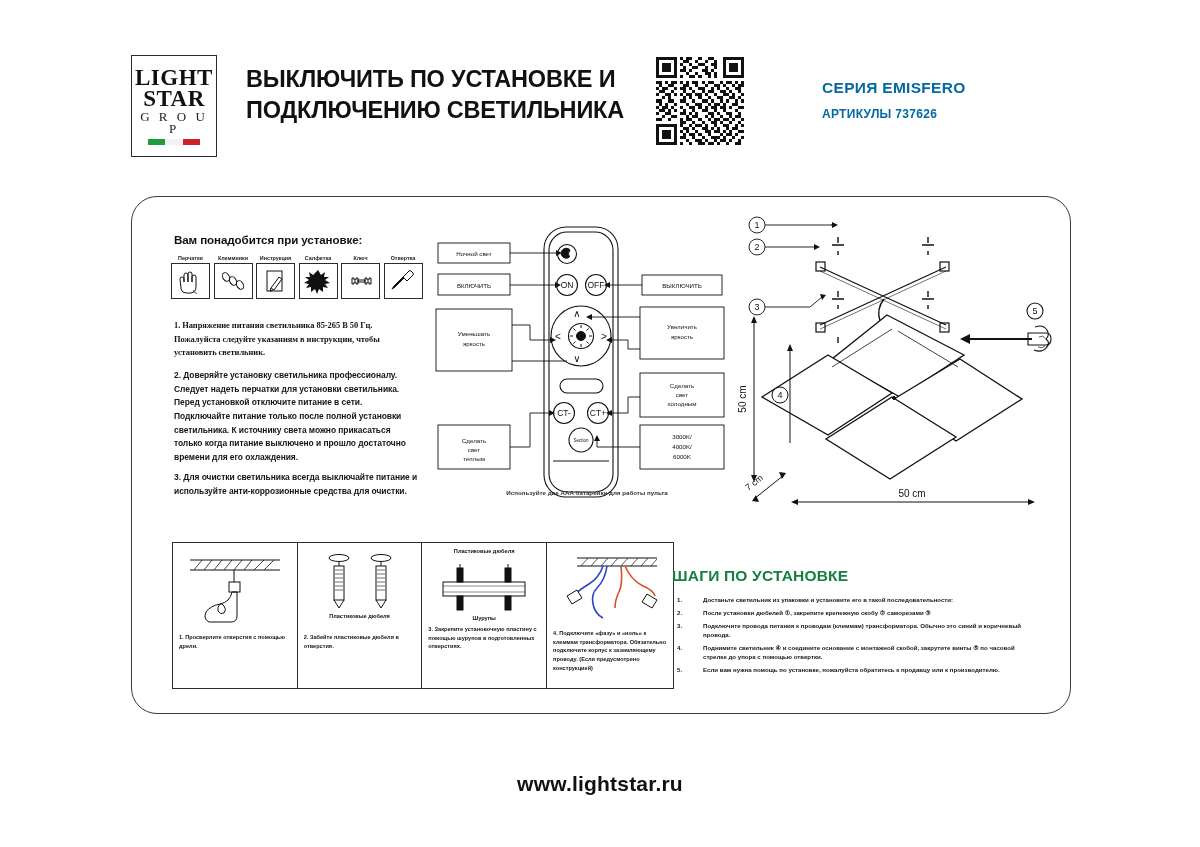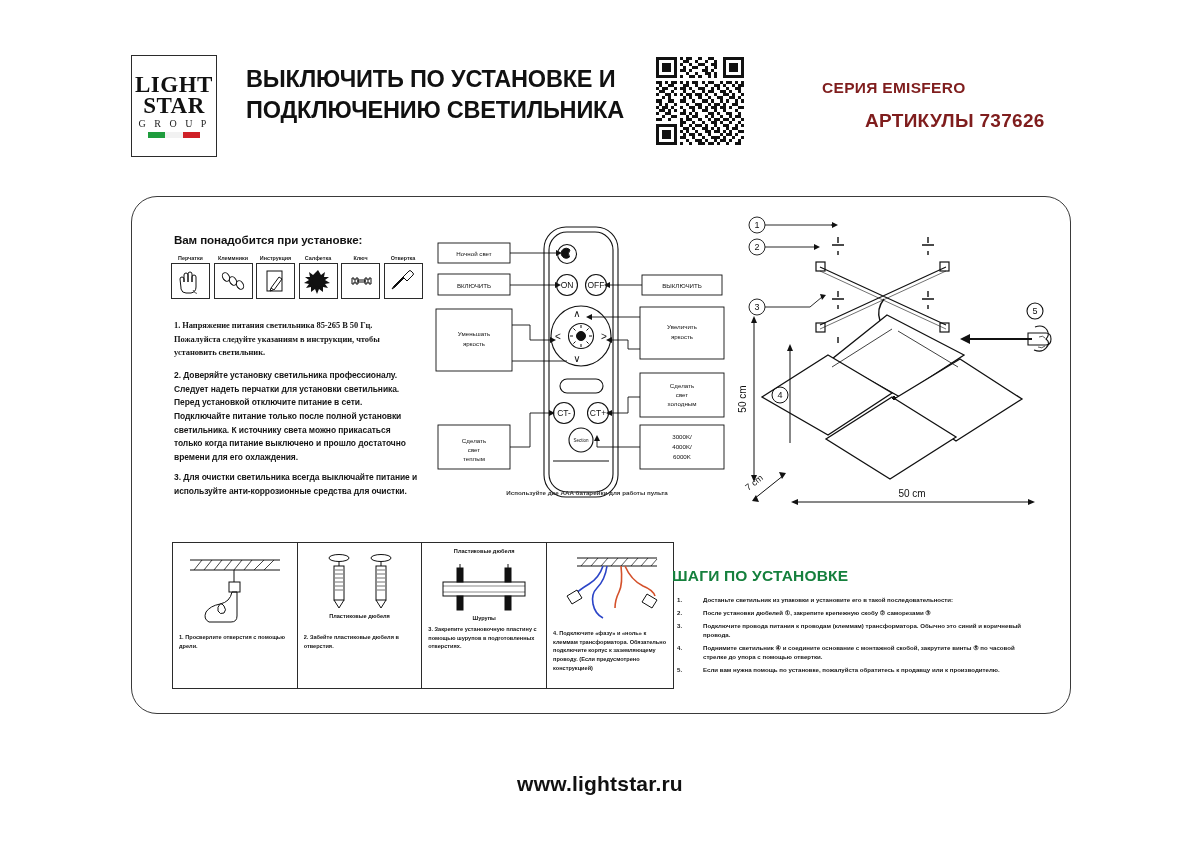--- a/index.html
+++ b/index.html
@@ -20,43 +20,43 @@
     position:absolute;left:131px;top:55px;width:84px;height:100px;
     border:1.5px solid #2b2b2b;background:#fff;
     display:flex;flex-direction:column;align-items:center;justify-content:center;
   }
   .logo-inner{display:flex;flex-direction:column;align-items:center;line-height:0.92;}
   .logo-l1,.logo-l2{
     font-family:"Liberation Serif", serif;font-weight:bold;
     font-size:23px;letter-spacing:.5px;color:#111;
   }
   .logo-l3{
-    font-family:"Liberation Serif", serif;font-size:10px;letter-spacing:3px;
+    font-family:"Liberation Serif", serif;font-size:13px;letter-spacing:3px;
     color:#222;margin-top:2px;text-align:center;
   }
   .flag{display:flex;width:52px;height:6px;margin-top:4px;border:0;}
   .flag i{display:block;flex:1;height:100%;}
   .flag .g{background:#1f9c3d;}
   .flag .w{background:#f2f2f2;}
   .flag .r{background:#cf2027;}
 
   .title{
     position:absolute;left:246px;top:64px;width:400px;
     font-size:23.5px;font-weight:bold;line-height:1.33;
     letter-spacing:-.2px;color:#111;
   }
 
   .qr{position:absolute;left:656px;top:57px;width:88px;height:88px;}
   .qr svg{display:block;}
 
   .series{
     position:absolute;left:822px;top:74px;width:320px;
-    font-size:15.5px;font-weight:bold;letter-spacing:.3px;line-height:1.85;color:#7f1d1d;
-  }
-  .series .sku{font-size:19px;margin-left:43px;}
+    font-size:15.5px;font-weight:bold;letter-spacing:.3px;line-height:1.85;color:#0369a1;
+  }
+  .series .sku{font-size:12px;}
 
   
   .frame{
     position:absolute;left:131px;top:196px;width:938px;height:516px;
     border:1.1px solid #3a3a3a;border-radius:26px;background:#fff;
   }
 
   
   .need-title{
     position:absolute;left:42px;top:36px;

